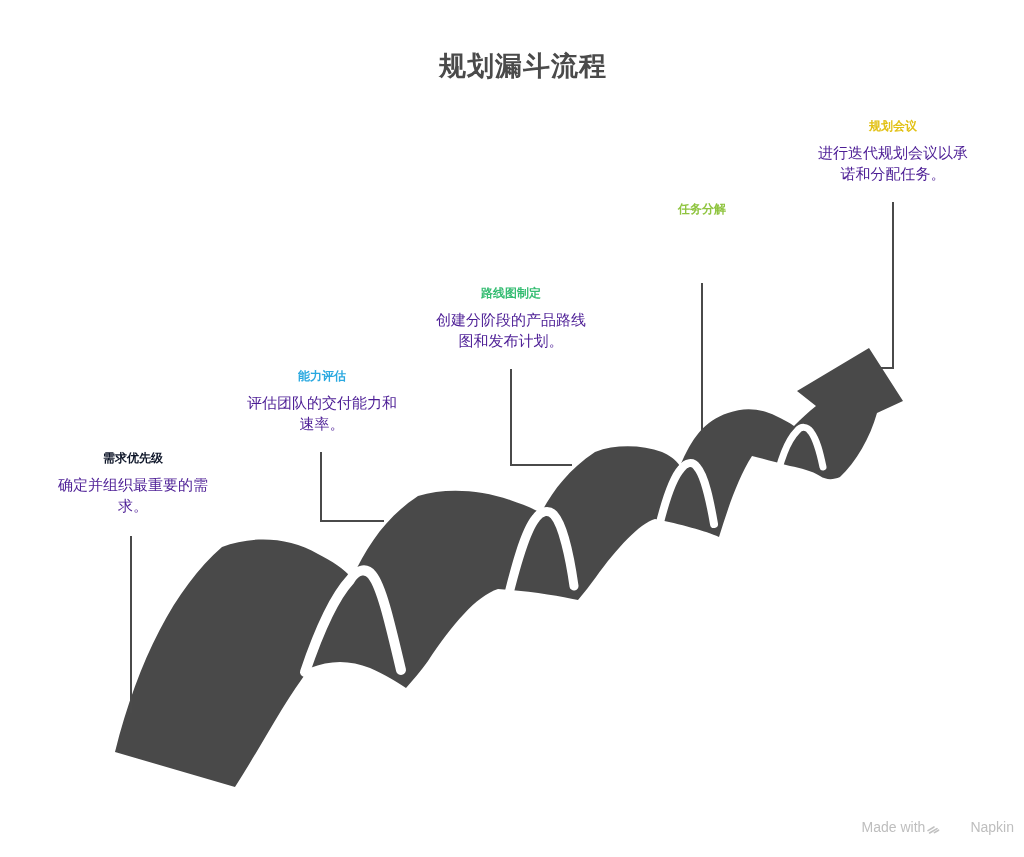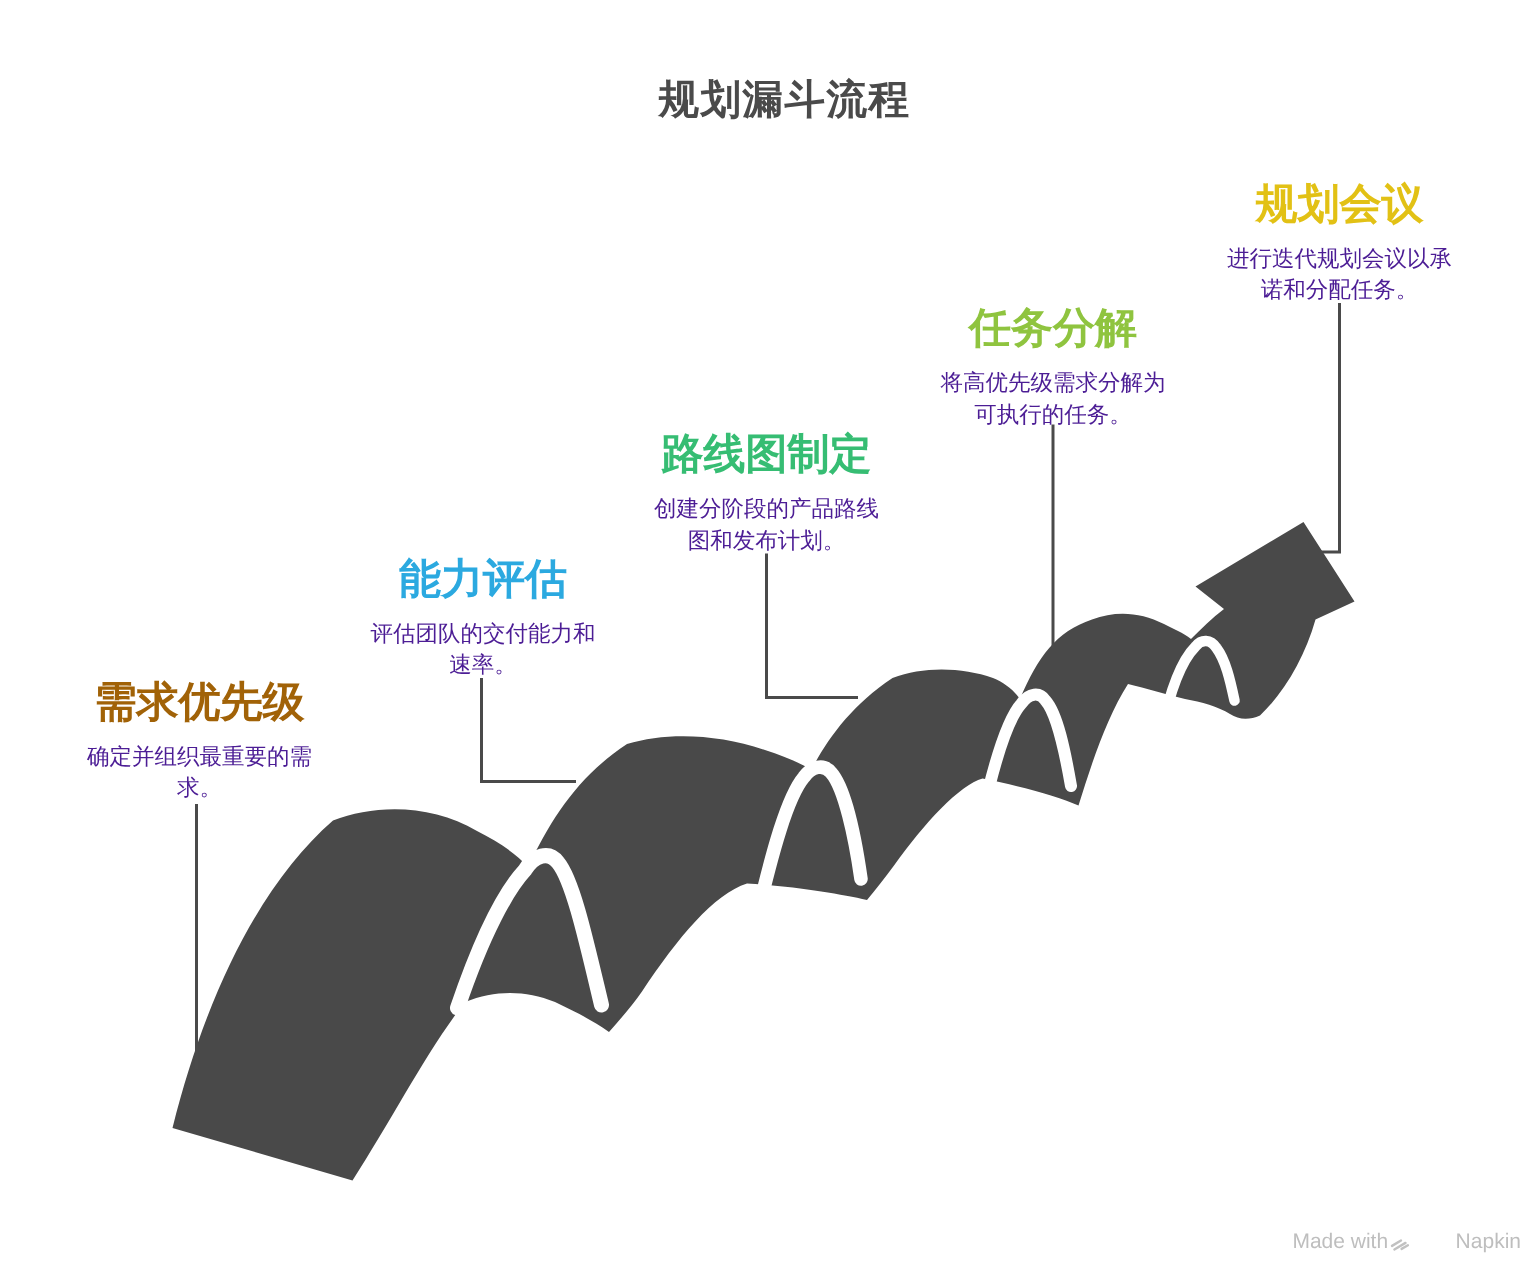--- a/index.html
+++ b/index.html
@@ -10,21 +10,21 @@
   .title{
     position:absolute;left:523px;top:48px;transform:translateX(-50%);
     font-size:27px;font-weight:700;letter-spacing:1px;white-space:nowrap;color:#4A4A4A;
   }
   svg.art{position:absolute;left:0;top:0;}
   .stage{
     position:absolute;transform:translateX(-50%);
     display:flex;flex-direction:column;align-items:center;gap:9px;
     width:160px;text-align:center;
   }
-  .stage .hd{font-size:28px;font-weight:700;white-space:nowrap;line-height:1.2;}
+  .stage .hd{font-size:12px;font-weight:700;white-space:nowrap;line-height:1.2;}
   .stage .ds{
     font-size:15px;line-height:1.4;color:#4c1d95;white-space:pre-line;width:160px;
   }
   .watermark{
     position:absolute;right:10px;top:819px;display:flex;align-items:center;gap:1px;
     font-size:14px;color:#BEBEBE;
   }
   .watermark .brand{color:#BEBEBE;margin-left:28px;}
 </style>
 </head>
@@ -80,41 +80,39 @@
     <g fill="none" stroke-width="2" stroke="#4A4A4A">
       <polyline points="131,536 131,713"></polyline>
       <polyline points="321,452 321,521 384,521"></polyline>
       <polyline points="511,369 511,465 572,465"></polyline>
       <polyline points="702,283 702,432"></polyline>
       <polyline points="893,202 893,368 880,368"></polyline>
     </g>
   </svg>
 
   <div class="stage" style="left:133px;top:451px">
-    <div class="hd" style="color: #a16207;">需求优先级</div>
+    <div class="hd" style="color: #0f172a;">需求优先级</div>
     <div class="ds">确定并组织最重要的需
 求。</div>
   </div>
 
   <div class="stage" style="left:322px;top:369px">
     <div class="hd" style="color: rgb(43, 169, 224);">能力评估</div>
     <div class="ds">评估团队的交付能力和
 速率。</div>
   </div>
 
   <div class="stage" style="left:511px;top:286px">
     <div class="hd" style="color: rgb(54, 189, 115);">路线图制定</div>
     <div class="ds">创建分阶段的产品路线
 图和发布计划。</div>
   </div>
 
   <div class="stage" style="left:702px;top:202px">
     <div class="hd" style="color: rgb(143, 196, 63);">任务分解</div>
-    <div class="ds">将高优先级需求分解为
-可执行的任务。</div>
   </div>
 
   <div class="stage" style="left:893px;top:119px">
     <div class="hd" style="color: rgb(226, 193, 21);">规划会议</div>
     <div class="ds">进行迭代规划会议以承
 诺和分配任务。</div>
   </div>
 
   <div class="watermark">
     <span>Made with</span>

